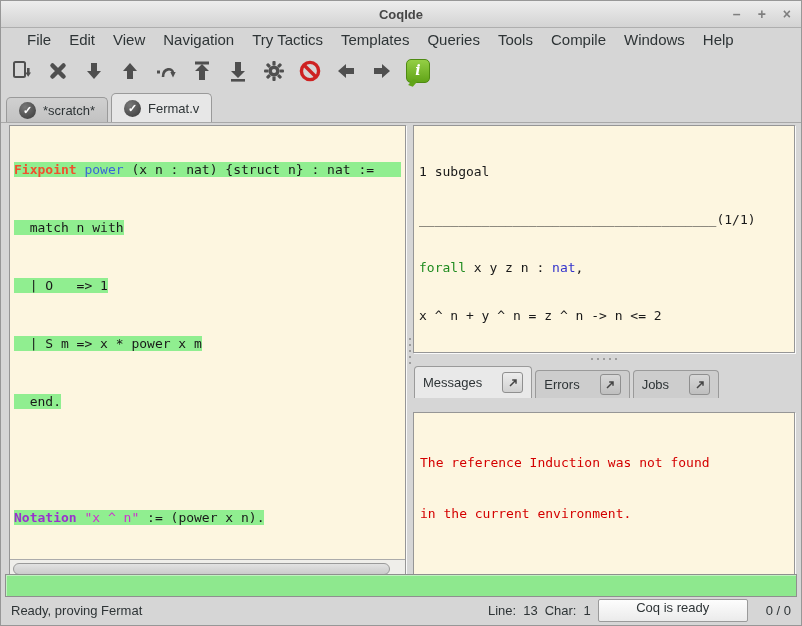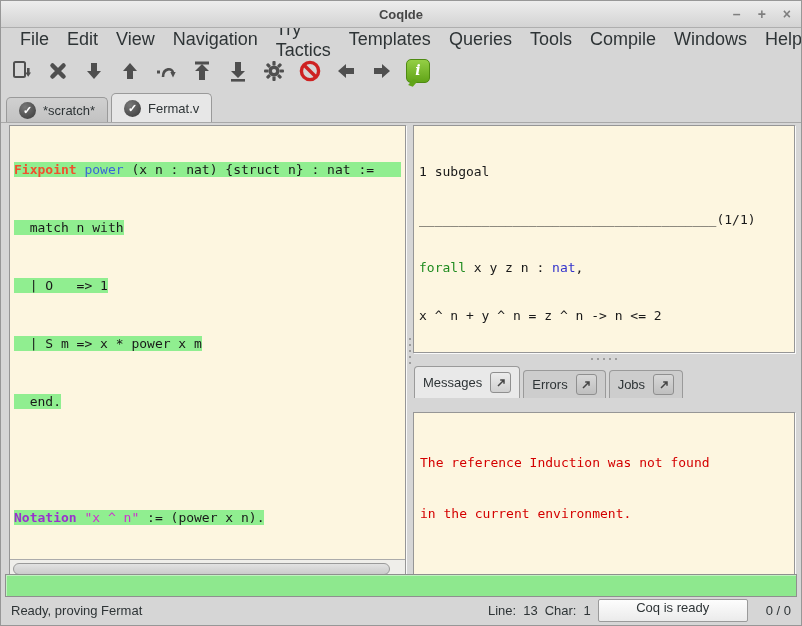--- a/index.html
+++ b/index.html
@@ -5,21 +5,21 @@
   html,body{margin:0;padding:0;}
   body{width:802px;height:626px;font-family:"Liberation Sans",sans-serif;}
   .window{position:relative;width:802px;height:626px;background:#d6d6d6;border:1px solid #979797;box-sizing:border-box;overflow:hidden;}
 
   
   .titlebar{height:26px;background:linear-gradient(#ededed,#d3d3d3);border-bottom:1px solid #aeaeae;display:flex;align-items:center;justify-content:center;font-size:13px;font-weight:bold;color:#474747;position:relative;}
   .win-controls{position:absolute;right:10px;top:0;height:100%;display:flex;align-items:center;gap:17px;color:#7f7f7f;font-size:14px;font-weight:bold;}
   .win-controls span{cursor:default;}
 
   
-  .menubar{display:flex;height:23px;align-items:center;padding:0 10px;font-size:18px;color:#2e3436;}
+  .menubar{display:flex;height:23px;align-items:center;padding:0 17px;font-size:15px;color:#2e3436;}
   .menu-item{padding:3px 9px;}
 
   
   .toolbar{height:40px;display:flex;align-items:center;padding:0 6px;gap:6px;}
   .toolbtn{width:30px;height:30px;display:flex;align-items:center;justify-content:center;}
   .about-bubble{width:22px;height:22px;border-radius:5px;background:linear-gradient(#94cf45,#61a418);border:1px solid #4e8a12;color:#fff;font:italic bold 14px/21px "DejaVu Serif",serif;text-align:center;position:relative;}
   .about-bubble:after{content:"";position:absolute;left:3px;bottom:-4px;width:6px;height:6px;background:#61a418;transform:skewX(-30deg) rotate(18deg);}
 
   
   .tabbar{height:31px;display:flex;align-items:flex-end;padding-left:5px;border-bottom:1px solid #a8a8a8;}
@@ -44,21 +44,21 @@
   .hthumb{height:12px;width:97%;border:1px solid #9a9a9a;border-radius:7px;background:linear-gradient(#e2e2e2,#cbcbcb);box-sizing:border-box;}
 
   .goal-pane{left:412px;top:124px;width:382px;height:228px;}
   .goal-body{padding:6px 5px;font:13px/16px "DejaVu Sans Mono",monospace;color:#191919;white-space:pre;}
 
   .vsplit{position:absolute;left:405px;top:124px;width:7px;height:452px;display:flex;flex-direction:column;align-items:center;justify-content:center;gap:4px;}
   .hsplit{position:absolute;left:412px;top:352px;width:382px;height:12px;display:flex;align-items:center;justify-content:center;gap:4px;}
   .dot{width:2px;height:2px;background:#8a8a8a;border-radius:50%;}
 
   .msg-tabbar{position:absolute;left:412px;top:364px;width:382px;height:33px;display:flex;align-items:flex-end;padding-left:1px;box-sizing:border-box;}
-  .msg-tab{display:flex;align-items:center;gap:8px;padding:0 8px;border:1px solid #9a9a9a;border-bottom:none;border-radius:4px 4px 0 0;background:#cdcdcd;font-size:13px;color:#2e3436;margin-right:3px;height:28px;box-sizing:border-box;}
+  .msg-tab{display:flex;align-items:center;gap:20px;padding:0 8px;border:1px solid #9a9a9a;border-bottom:none;border-radius:4px 4px 0 0;background:#cdcdcd;font-size:13px;color:#2e3436;margin-right:3px;height:28px;box-sizing:border-box;}
   .msg-tab.active{background:#e9e9e9;height:32px;}
   .detach-btn{width:19px;height:19px;border:1px solid #8f8f8f;border-radius:3px;background:linear-gradient(#ededed,#d0d0d0);display:flex;align-items:center;justify-content:center;flex:0 0 auto;}
   .msg-tab:not(.active) .detach-btn{background:linear-gradient(#d8d8d8,#bfbfbf);}
 
   .msg-pane{left:412px;top:411px;width:382px;height:171px;}
   .msg-body{padding:7px 6px;font:13px/17px "DejaVu Sans Mono",monospace;color:#d40000;white-space:pre;}
 
   .progress{position:absolute;left:4px;right:4px;top:573px;height:23px;background:#8ee88e;border:1px solid #8f8f8f;box-sizing:border-box;box-shadow:inset 1px 1px 0 rgba(255,255,255,.45);}
 
   .statusbar{position:absolute;left:0;right:0;bottom:0;height:29px;display:flex;align-items:center;padding:0 10px;font-size:13px;color:#2e3436;}

